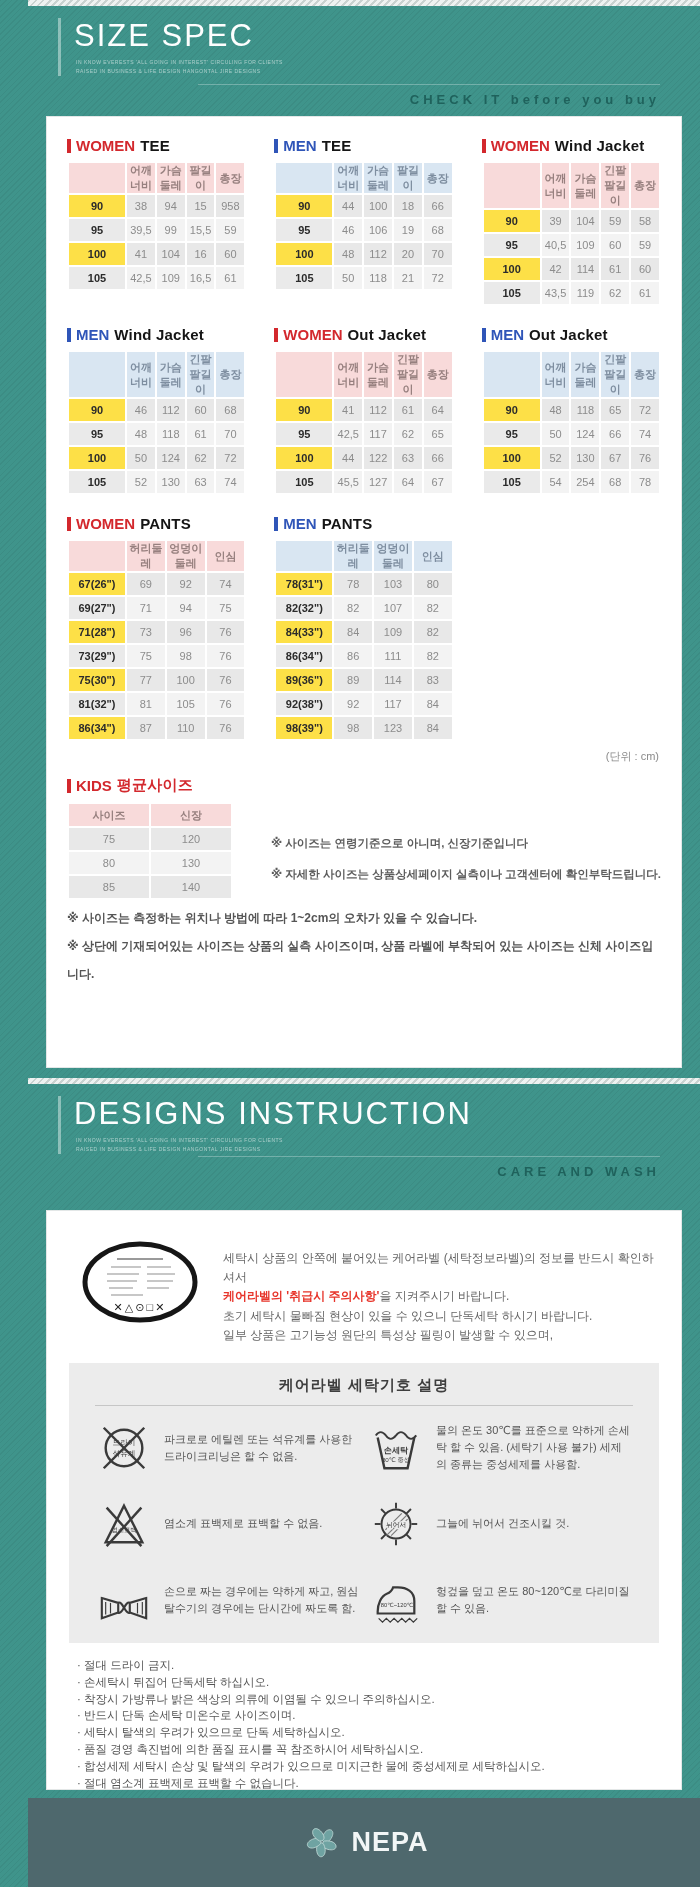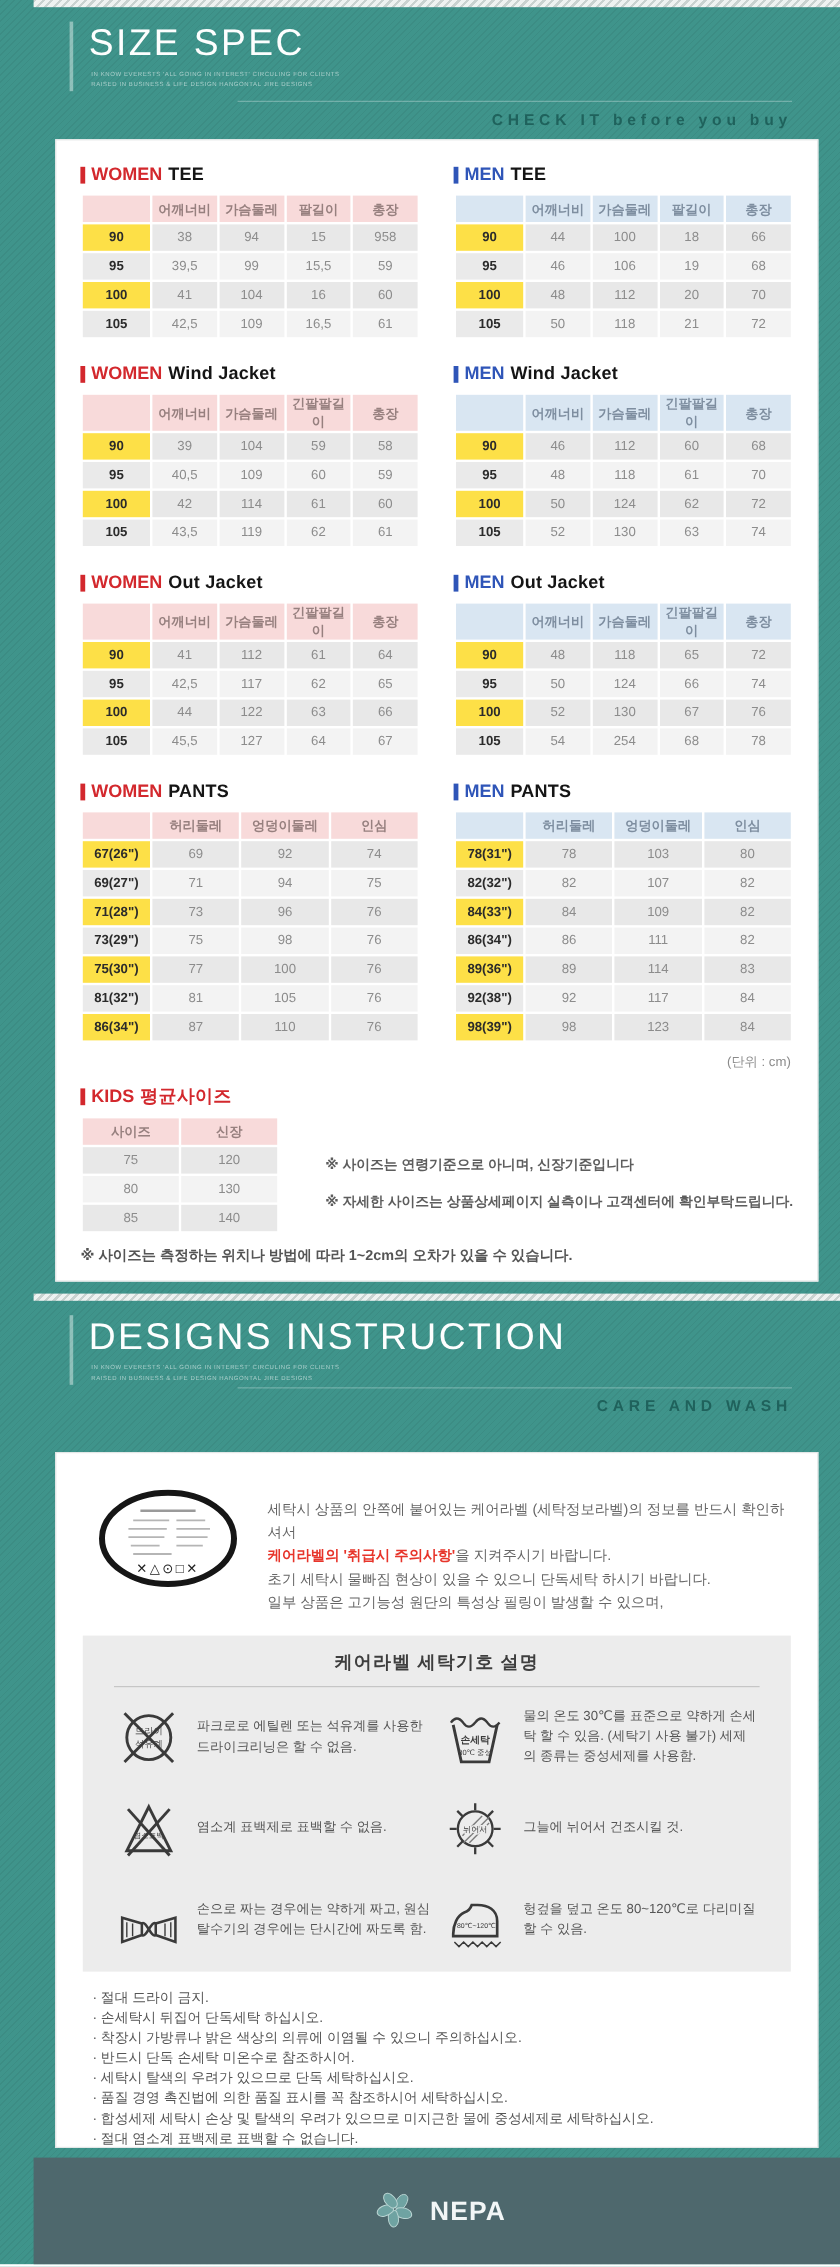--- a/index.html
+++ b/index.html
@@ -26,21 +26,21 @@
     border-top:1px solid rgba(255,255,255,0.28); }
   .band .tagline { position:absolute; right:40px; top:86px; font-size:13px; font-weight:600;
     letter-spacing:4px; color:#1f625c; }
   .band2 { height:122px; }
   .band2 .rule { top:72px; } .band2 .tagline { top:80px; }
   
   .panel { margin:6px 18px 10px; background:#fff; border:1px solid #e3e7e7; overflow:hidden; }
   .panel1 { height:952px; padding:20px 20px 0; }
   .panel2 { margin:4px 18px 8px; height:580px; padding:16px 0 0; }
   
-  .tables-grid { display:grid; grid-template-columns:1fr 1fr; column-gap:28px; row-gap:20px; }
+  .tables-grid { display:grid; grid-template-columns:1fr 1fr 1fr; column-gap:28px; row-gap:20px; }
   .tbl-title { font-size:15px; font-weight:bold; color:#111; margin:0 0 7px 0; display:flex; align-items:center; }
   .tbl-title .bar { width:4px; height:14px; margin-right:5px; display:inline-block; }
   .bar.women, .gender.women { background:#d3282d; } .gender.women { background:none; color:#d3282d; }
   .bar.men { background:#2f55b8; } .gender.men { color:#2f55b8; }
   .tbl-title .gender { font-weight:600; margin-right:5px; }
   .tbl-title .item { color:#151515; letter-spacing:0.2px; }
   table.spec { width:100%; border-collapse:separate; border-spacing:2px; table-layout:fixed; }
   table.spec th, table.spec td { height:22px; font-size:11px; text-align:center; vertical-align:middle; }
   table.spec th { font-weight:bold; }
   tr.head.women th { background:#f8dada; color:#97807f; }
@@ -70,21 +70,21 @@
   .symbol-box .hr { border-top:1px solid #c6c6c6; margin:10px 26px 15px; }
   .symbol-grid { display:grid; grid-template-columns:1fr 1fr; row-gap:22px; column-gap:10px; padding:0 28px; }
   .symbol-entry { display:flex; align-items:center; }
   .symbol-entry .icon { flex:0 0 54px; height:54px; }
   .symbol-entry .desc { margin-left:13px; font-size:11px; color:#555; line-height:1.55; }
   .bullets { margin:14px 30px 0; }
   .bullets div { font-size:11.5px; color:#555; line-height:16.8px; }
   .bullets div::before { content:"· "; color:#555; }
   
   .footer { height:89px; background:#4e686d; display:flex; align-items:center; justify-content:center; }
-  .footer .brand-text { color:#f2f6f6; font-size:22px; font-weight:bold; letter-spacing:1px; margin-left:6px; }
+  .footer .brand-text { color:#f2f6f6; font-size:27px; font-weight:bold; letter-spacing:1px; margin-left:6px; }
 </style>
 </head>
 <body>
 
 <div class="page">
 
   <div class="hatch-strip"></div>
 
   <div class="band">
     <div class="accent-bar"></div>
@@ -658,21 +658,21 @@
               </svg></span>
             <span class="desc">헝겊을 덮고 온도 80~120℃로 다리미질 할 수 있음.</span>
           </div>
         </div>
     </div>
 
     <div class="bullets" id="bullets">
         <div>절대 드라이 금지.</div>
         <div>손세탁시 뒤집어 단독세탁 하십시오.</div>
         <div>착장시 가방류나 밝은 색상의 의류에 이염될 수 있으니 주의하십시오.</div>
-        <div>반드시 단독 손세탁 미온수로 참조하시어.</div>
+        <div>반드시 단독 손세탁 미온수로 사이즈이며.</div>
         <div>세탁시 탈색의 우려가 있으므로 단독 세탁하십시오.</div>
         <div>품질 경영 촉진법에 의한 품질 표시를 꼭 참조하시어 세탁하십시오.</div>
         <div>합성세제 세탁시 손상 및 탈색의 우려가 있으므로 미지근한 물에 중성세제로 세탁하십시오.</div>
         <div>절대 염소계 표백제로 표백할 수 없습니다.</div>
         <div>땀에 젖었을 경우 즉시 세탁하십시오.</div>
       </div>
   </div>
 
   <div class="footer">
     <span>

